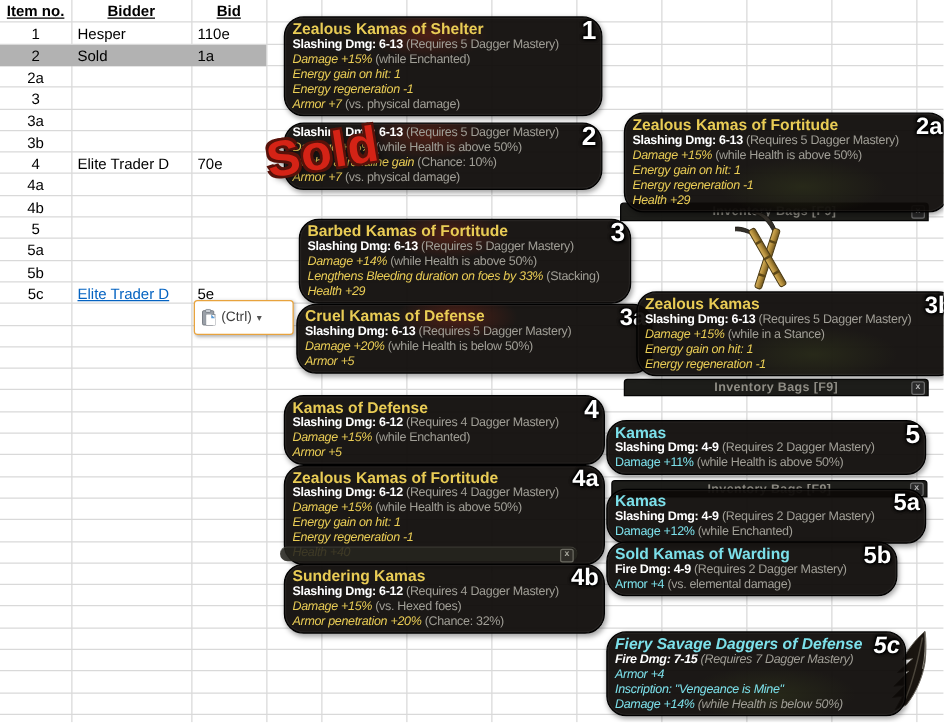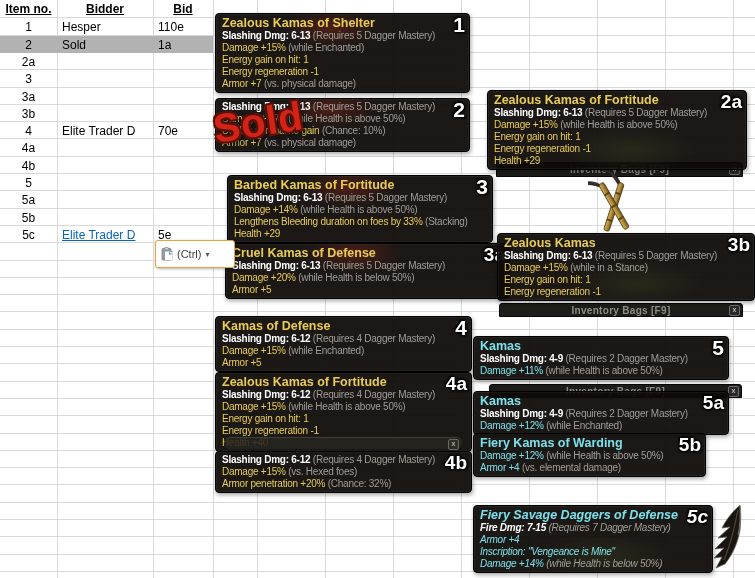--- a/index.html
+++ b/index.html
@@ -7,31 +7,31 @@
          font-family:"Liberation Sans",sans-serif;}
   
   .gline{position:absolute;background:#d9d9d9;z-index:1;}
   .cell{position:absolute;height:17px;display:flex;align-items:center;font-size:12px;color:#000;z-index:2;}
   .hdr{font-weight:bold;text-decoration:underline;justify-content:center;}
   .c-center{justify-content:center;}
   .c-left{padding-left:5px;}
   .sel-bg{position:absolute;left:0;width:213px;height:17px;background:var(--row-selected);z-index:2;}
   .link{color:var(--link);text-decoration:underline;cursor:pointer;}
   
-  .tt{position:absolute;background:rgba(13,10,7,0.94);border:1px solid #000;border-radius:4px;
+  .tt{position:absolute;background:rgba(13,10,7,0.94);border:1px solid #000;border-radius:16px;
       padding:2px 6px 2px;white-space:nowrap;overflow:hidden;z-index:4;
-      box-shadow:0 0 0 1px rgba(255,255,255,0.05) inset,1px 2px 4px rgba(0,0,0,0.35);}
+      box-shadow:0 0 0 1px rgba(255,255,255,0.05) inset,1px 2px 4px rgba(0,0,0,0.35);margin-left:12px;}
   .tt.warm{background:radial-gradient(70px 28px at 45% 18%,rgba(128,38,22,.5),rgba(0,0,0,0) 70%),rgba(13,10,7,0.94);}
   .tt.olive{background:radial-gradient(90px 30px at 55% 75%,rgba(58,66,30,.4),rgba(0,0,0,0) 75%),rgba(13,10,7,0.94);}
   .tt-title{font-size:12.5px;line-height:14px;font-weight:bold;color:var(--gold);letter-spacing:0;}
   .tt.blue .tt-title{color:var(--blue);}
   .tt-line{font-size:10px;line-height:12px;letter-spacing:-0.25px;}
   .seg-stat{color:#ffffff;font-weight:bold;}
   .seg-gray{color:var(--gray-paren);}
-  .seg-gold{color:var(--gold);}
+  .seg-gold{color:var(--gold);font-style:italic;}
   .seg-blue{color:var(--blue);}
   .tt-badge{position:absolute;top:0;right:4px;color:#fff;font-weight:bold;font-size:21px;line-height:22px;
             text-shadow:0 0 3px #000,0 0 3px #000,1px 1px 2px #000,-1px -1px 2px #000;}
   .tt-badge.two{font-size:19px;}
   
   .invbar{position:absolute;background:rgba(20,20,17,0.96);border:1px solid #060606;border-radius:3px 3px 0 0;
           color:#8f8d85;font-size:10px;font-weight:bold;display:flex;align-items:center;justify-content:center;
           gap:5px;letter-spacing:0.3px;}
   .invbar .xbtn{position:absolute;right:2px;top:1px;width:9px;height:9px;border:1px solid #6e6e6e;background:#2a2a2a;
           color:#b9b9b9;font-size:7px;line-height:8px;text-align:center;border-radius:2px;font-weight:bold;}
@@ -224,40 +224,41 @@
       <div class="tt" style="left: 215px; top: 372px; width: 243px;">
         <div class="tt-title">Zealous Kamas of Fortitude</div>
         <div class="tt-line"><span class="seg-stat">Slashing Dmg: 6-12</span><span class="seg-gray"> (Requires 4 Dagger Mastery)</span></div>
         <div class="tt-line"><span class="seg-gold">Damage +15%</span><span class="seg-gray"> (while Health is above 50%)</span></div>
         <div class="tt-line"><span class="seg-gold">Energy gain on hit: 1</span></div>
         <div class="tt-line"><span class="seg-gold">Energy regeneration -1</span></div>
         <div class="tt-line"><span class="seg-gold">Health +40</span></div>
         <div class="tt-badge two">4a</div>
       </div>
       <div class="tt" style="left: 215px; top: 451px; width: 243px;">
+        <div class="tt-title">Sundering Kamas</div>
         <div class="tt-line"><span class="seg-stat">Slashing Dmg: 6-12</span><span class="seg-gray"> (Requires 4 Dagger Mastery)</span></div>
         <div class="tt-line"><span class="seg-gold">Damage +15%</span><span class="seg-gray"> (vs. Hexed foes)</span></div>
         <div class="tt-line"><span class="seg-gold">Armor penetration +20%</span><span class="seg-gray"> (Chance: 32%)</span></div>
         <div class="tt-badge two">4b</div>
       </div>
       <div class="tt blue" style="left: 473px; top: 336px; width: 242px;">
         <div class="tt-title">Kamas</div>
         <div class="tt-line"><span class="seg-stat">Slashing Dmg: 4-9</span><span class="seg-gray"> (Requires 2 Dagger Mastery)</span></div>
         <div class="tt-line"><span class="seg-blue">Damage +11%</span><span class="seg-gray"> (while Health is above 50%)</span></div>
         <div class="tt-badge">5</div>
       </div>
       <div class="tt blue" style="left: 473px; top: 391px; width: 242px;">
         <div class="tt-title">Kamas</div>
         <div class="tt-line"><span class="seg-stat">Slashing Dmg: 4-9</span><span class="seg-gray"> (Requires 2 Dagger Mastery)</span></div>
         <div class="tt-line"><span class="seg-blue">Damage +12%</span><span class="seg-gray"> (while Enchanted)</span></div>
         <div class="tt-badge two">5a</div>
       </div>
       <div class="tt blue" style="left: 473px; top: 433px; width: 219px;">
-        <div class="tt-title">Fiery Kamas of Warding</div>
-        <div class="tt-line"><span class="seg-blue">Damage +12%</span><span class="seg-gray"> (while Health is above 50%)</span></div>
+        <div class="tt-title">Sold Kamas of Warding</div>
+        <div class="tt-line"><span class="seg-stat">Fire Dmg: 4-9</span><span class="seg-gray"> (Requires 2 Dagger Mastery)</span></div>
         <div class="tt-line"><span class="seg-blue">Armor +4</span><span class="seg-gray"> (vs. elemental damage)</span></div>
         <div class="tt-badge two">5b</div>
       </div>
       <div class="tt blue olive" style="left: 473px; top: 505px; width: 226px; font-style: italic;">
         <div class="tt-title">Fiery Savage Daggers of Defense</div>
         <div class="tt-line"><span class="seg-stat">Fire Dmg: 7-15</span><span class="seg-gray"> (Requires 7 Dagger Mastery)</span></div>
         <div class="tt-line"><span class="seg-blue">Armor +4</span></div>
         <div class="tt-line"><span class="seg-blue">Inscription: "Vengeance is Mine"</span></div>
         <div class="tt-line"><span class="seg-blue">Damage +14%</span><span class="seg-gray"> (while Health is below 50%)</span></div>
         <div class="tt-badge two">5c</div>

